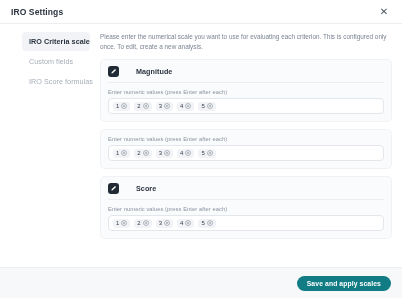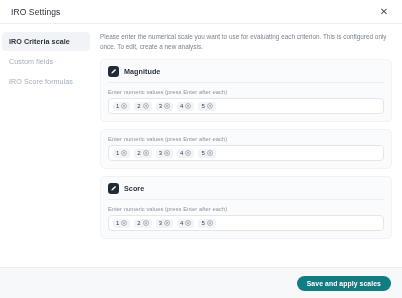--- a/index.html
+++ b/index.html
@@ -28,21 +28,21 @@
     min-height: 24px;
     display: flex;
     align-items: center;
     justify-content: space-between;
     padding: 0 11px 0 11px;
     border-bottom: 1px solid #eceef1;
     background: #ffffff;
   }
   .modal-title {
     font-size: 8.5px;
-    font-weight: 400;
+    font-weight: 700;
     color: #2b3440;
     letter-spacing: .1px;
   }
   .close-btn {
     width: 14px;
     height: 14px;
     display: flex;
     align-items: center;
     justify-content: center;
     color: #4a5663;
@@ -59,21 +59,21 @@
     flex: 1;
     display: flex;
     overflow: hidden;
     background: #ffffff;
   }
 
   
   .sidebar {
     width: 96px;
     min-width: 96px;
-    padding: 8px 6px 0 2px;
+    padding: 8px 6px 0 22px;
     background: #ffffff;
     display: flex;
     flex-direction: column;
     gap: 1px;
   }
   .side-item {
     padding: 5px 7px;
     border-radius: 4px;
     font-size: 7.2px;
     color: #a7aeb8;
@@ -112,21 +112,21 @@
   .card {
     background: #fafbfc;
     border: 1px solid #f0f2f5;
     border-radius: 5px;
     padding: 6px 7px 7px 7px;
     margin-bottom: 7px;
   }
   .card-head {
     display: flex;
     align-items: center;
-    gap: 5px;
+    gap: 17px;
     padding-bottom: 5px;
     border-bottom: 1px solid #eceef1;
     margin-bottom: 6px;
   }
   .card-badge {
     width: 11px;
     height: 11px;
     min-width: 11px;
     border-radius: 3px;
     background: #212b36;

